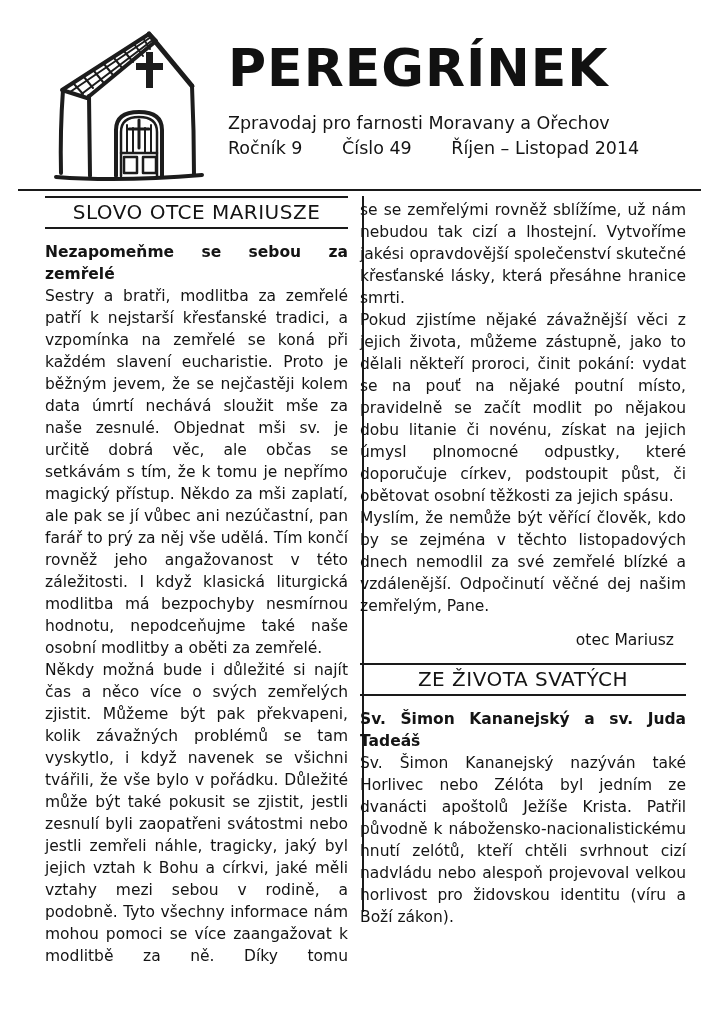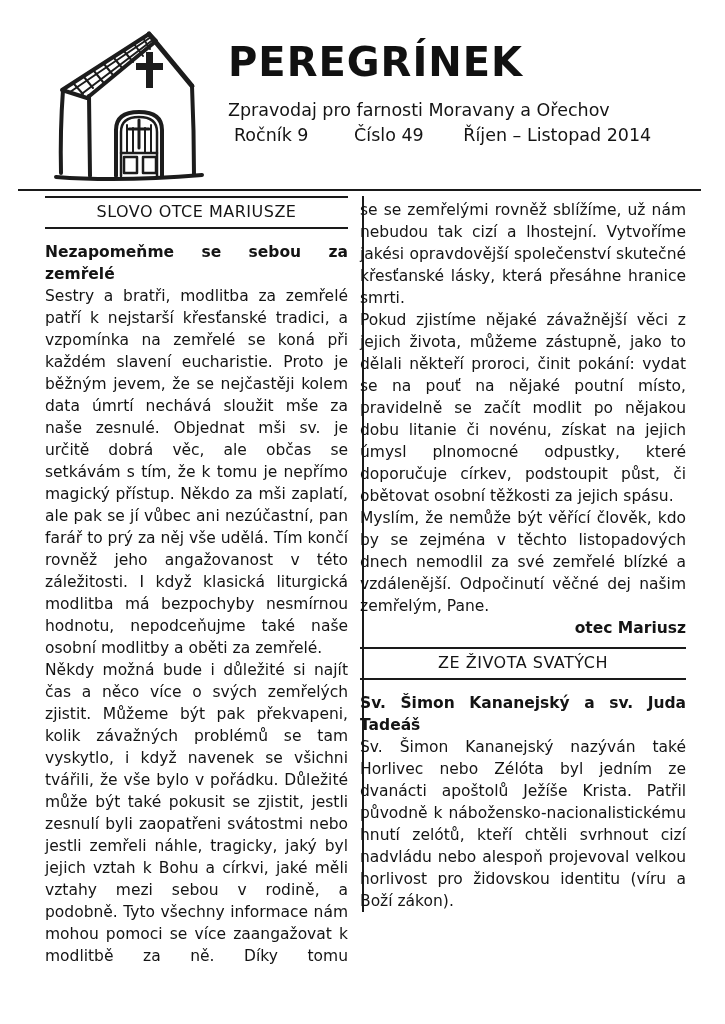--- a/index.html
+++ b/index.html
@@ -10,67 +10,67 @@
     font-family:"DejaVu Sans", sans-serif;
     color:#141414;
     overflow:hidden;
     margin:0 auto;
   }
   
   .logo{position:absolute;left:50px;top:26px;width:162px;height:160px;}
   .masthead-text{position:absolute;left:228px;top:40px;width:480px;}
   .nl-title{
     margin:0;
-    font-size:40px;
+    font-size:52px;
     font-weight:bold;
     letter-spacing:1px;
     line-height:1.1;
     white-space:nowrap;
     color:#111;
   }
   .nl-subtitle{
     margin-top:16px;
     font-size:17.5px;
     white-space:nowrap;
   }
   .issue-line{
     margin-top:5px;
     font-size:17.5px;
     white-space:nowrap;
   }
   .issue-line span{display:inline-block;}
-  .issue-line .gap{margin-right:34px;margin-left:6px;}
+  .issue-line .gap{margin-right:34px;}
   
   .rule-top{
     position:absolute;left:18px;top:189px;width:683px;height:2px;
     background:#1a1a1a;
   }
   .col-divider{
     position:absolute;left:362px;top:196px;width:2px;height:716px;
     background:#1a1a1a;
   }
   
   .col{position:absolute;top:196px;font-size:15.5px;line-height:22px;}
   .col-left{left:45px;width:303px;}
   .col-right{left:360px;width:326px;padding-top:3px;}
   .section-heading{
     margin:0 0 12px 0;
     padding:3px 0 4px 0;
     border-top:2px solid #1a1a1a;
     border-bottom:2px solid #1a1a1a;
-    font-size:16px;
+    font-size:20px;
     font-weight:normal;
     text-align:center;
     letter-spacing:0.5px;
   }
   .section-heading.second{margin-top:8px;margin-bottom:12px;}
   .lead{margin:0;font-weight:bold;text-align:justify;}
   .body-p{margin:0;text-align:justify;}
   .body-p.cont{text-align-last:justify;}
-  .signature{margin:0;text-align:right;font-weight:bold;}
+  .signature{margin:12px;text-align:right;}
 </style>
 </head>
 <body>
 
 <div class="page">
 
   <div class="logo">
     <svg viewBox="0 0 162 160" width="162" height="160" fill="none" stroke="#1c1c1c" stroke-linecap="round" stroke-linejoin="round">
 
       <path d="M6,151 Q70,156 152,149" stroke-width="4"></path>

